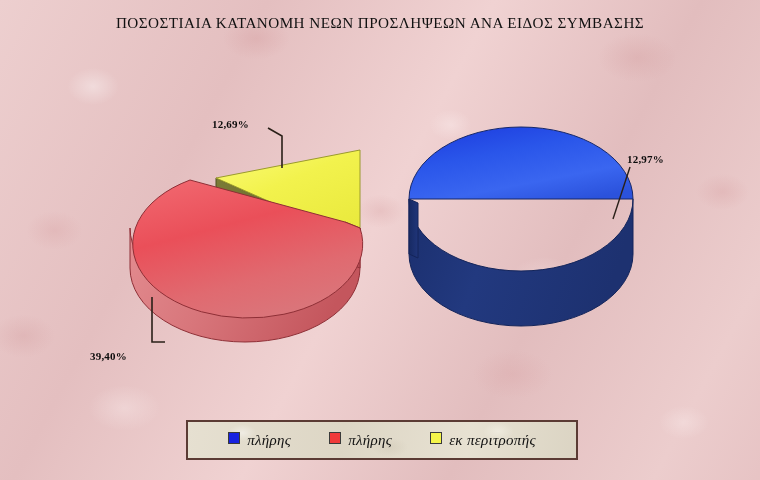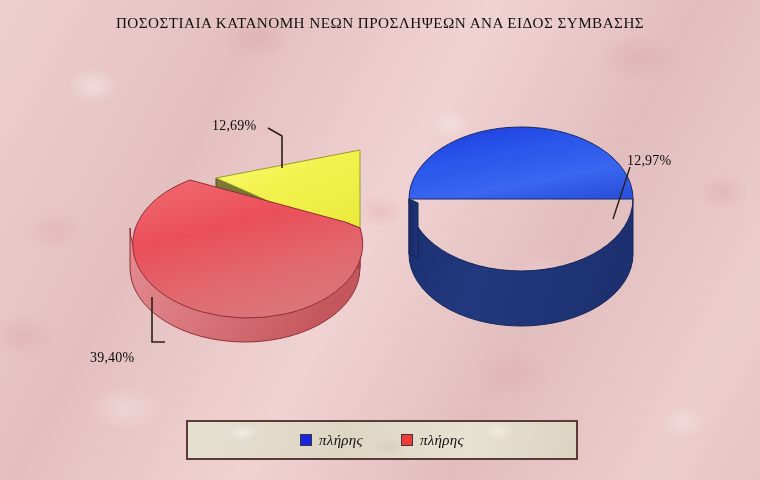--- a/index.html
+++ b/index.html
@@ -48,22 +48,22 @@
     pointer-events: none;
   }
   #title-block .tline { display: block; white-space: nowrap; }
   #pie-svg {
     position: absolute;
     top: 0;
     left: 0;
   }
   .pct-label {
     position: absolute;
-    font-size: 14px;
-    font-weight: normal;
+    font-size: 11px;
+    font-weight: bold;
     color: #0c0c0c;
     white-space: nowrap;
     letter-spacing: 0.2px;
   }
   #label-yellow { left: 212px; top: 118px; }
   #label-red    { left: 90px;  top: 330px; margin-top: 20px; }
   #label-blue   { left: 627px; top: 153px; }
   #legend-box {
     position: absolute;
     left: 186px;
@@ -78,21 +78,20 @@
       radial-gradient(ellipse 26px 14px at 52% 70%, rgba(198,190,170,0.32), rgba(198,190,170,0) 70%),
       radial-gradient(ellipse 22px 13px at 80% 26%, rgba(255,253,244,0.40), rgba(255,253,244,0) 70%),
       linear-gradient(100deg, #e6e0d1 0%, #ddd6c5 40%, #e7e1d2 72%, #dbd4c3 100%);
     display: flex;
     align-items: center;
     justify-content: center;
     gap: 38px;
   }
   .legend-item {
     display: flex;
-    align-items: center;
     gap: 7px;
   }
   .swatch {
     width: 12px;
     height: 12px;
     border: 1px solid #3a3a3a;
     box-sizing: border-box;
     flex: none;
   }
   .legend-text {
@@ -203,15 +202,19 @@
 
   <div id="legend-box">
     <div class="legend-item">
       <span class="swatch" style="background:#1822e0"></span>
       <span class="legend-text">πλήρης</span>
     </div>
     <div class="legend-item">
       <span class="swatch" style="background:#f03a3a"></span>
       <span class="legend-text">πλήρης</span>
     </div>
+    <div class="legend-item">
+      <span class="swatch" style="background:#f5f54a"></span>
+      <span class="legend-text">εκ περιτροπής</span>
+    </div>
   </div>
 
 </div>
 
 </body></html>

